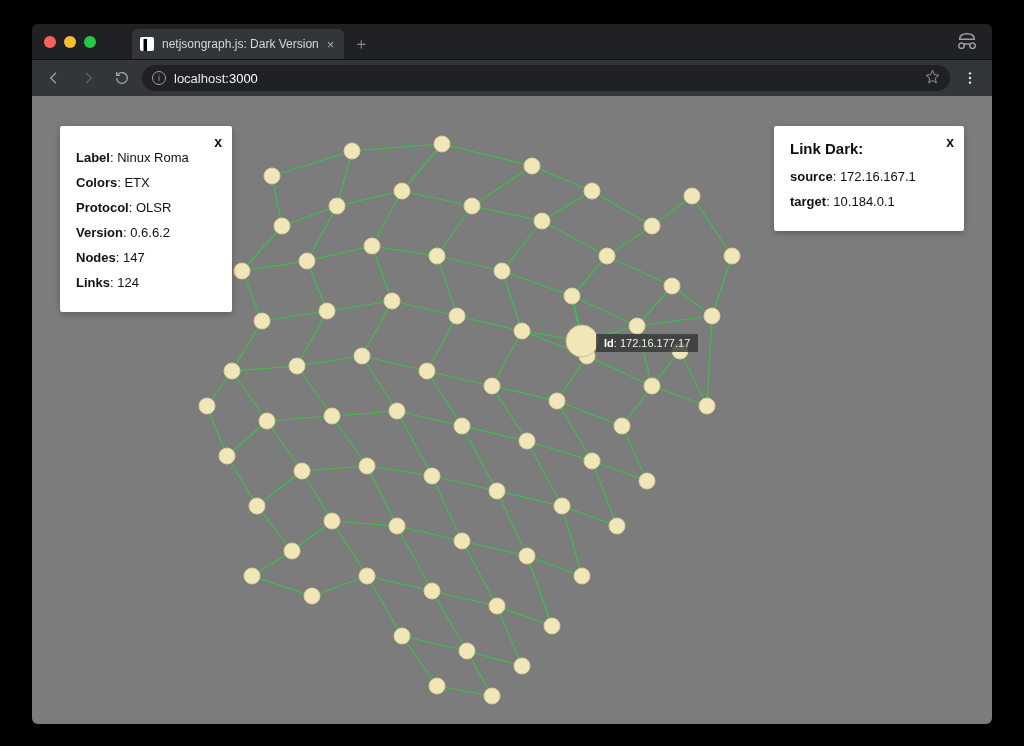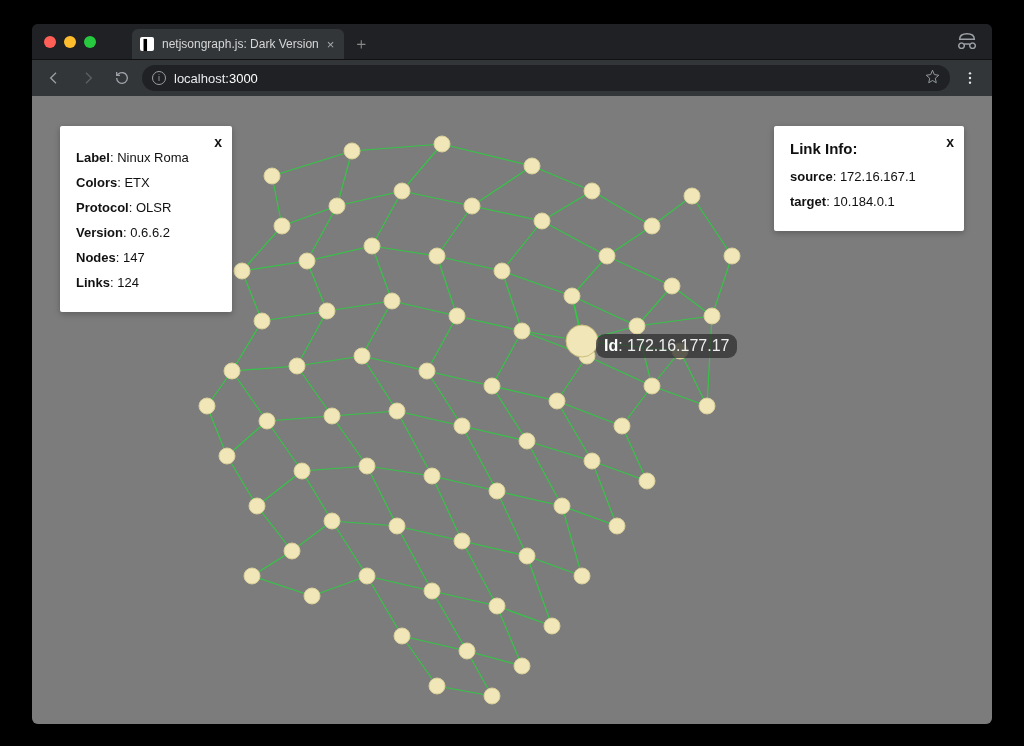--- a/index.html
+++ b/index.html
@@ -137,22 +137,22 @@
     position:absolute; inset:0;
   }
   .graph svg { width:100%; height:100%; }
   .edge { stroke:#2ecc40; stroke-width:1.2; opacity:.9; }
   .node { fill:#f0e6b8; stroke:#d8cf99; stroke-width:1; }
   .node.hover { fill:#f0e6b8; stroke:#cbbf7d; }
 
   .tooltip {
     position:absolute;
     background: rgba(50,50,50,.78);
-    color:#eee; font-size:16px;
-    padding:3px 8px; border-radius:9px;
+    color:#eee; font-size:11px;
+    padding:3px 8px; border-radius:0;
     white-space:nowrap;
     pointer-events:none;
   }
   .tooltip b { font-weight:700; color:#fff; }
 </style>
 </head>
 <body>
 
 <div class="window">
 
@@ -429,21 +429,21 @@
       <div class="row"><b>Label</b>: <span>Ninux Roma</span></div>
       <div class="row"><b>Colors</b>: <span>ETX</span></div>
       <div class="row"><b>Protocol</b>: <span>OLSR</span></div>
       <div class="row"><b>Version</b>: <span>0.6.6.2</span></div>
       <div class="row"><b>Nodes</b>: <span>147</span></div>
       <div class="row"><b>Links</b>: <span>124</span></div>
     </div>
 
     <div class="panel panel-right">
       <span class="close">x</span>
-      <h3>Link Info:</h3>
+      <h3>Link Dark:</h3>
       <div class="row"><b>source</b>: <span>172.16.167.1</span></div>
       <div class="row"><b>target</b>: <span>10.184.0.1</span></div>
     </div>
 
     <div id="tooltip" class="tooltip" style="left: 564px; top: 238px;">
       <b>Id</b>: <span>172.16.177.17</span>
     </div>
 
   </div>
 </div>

